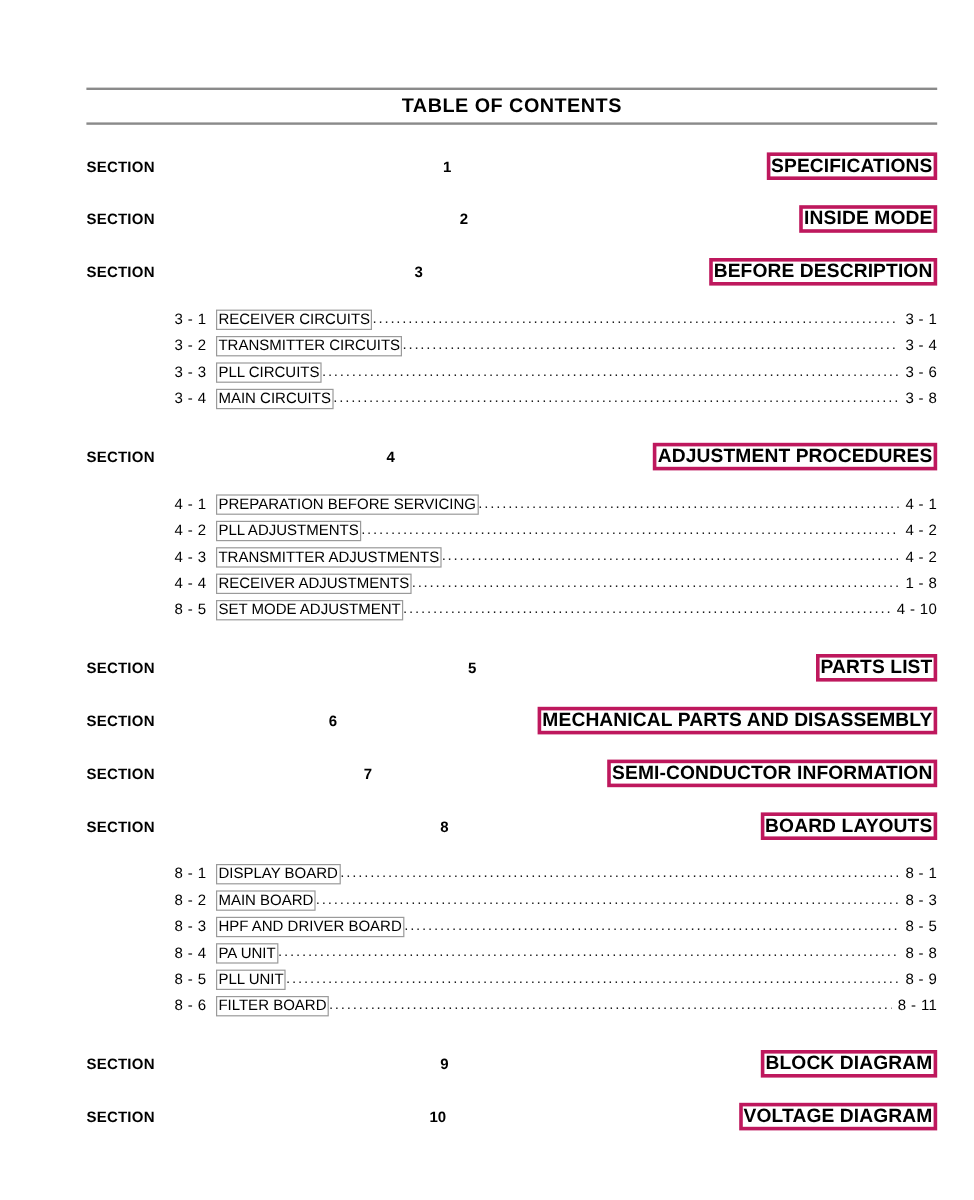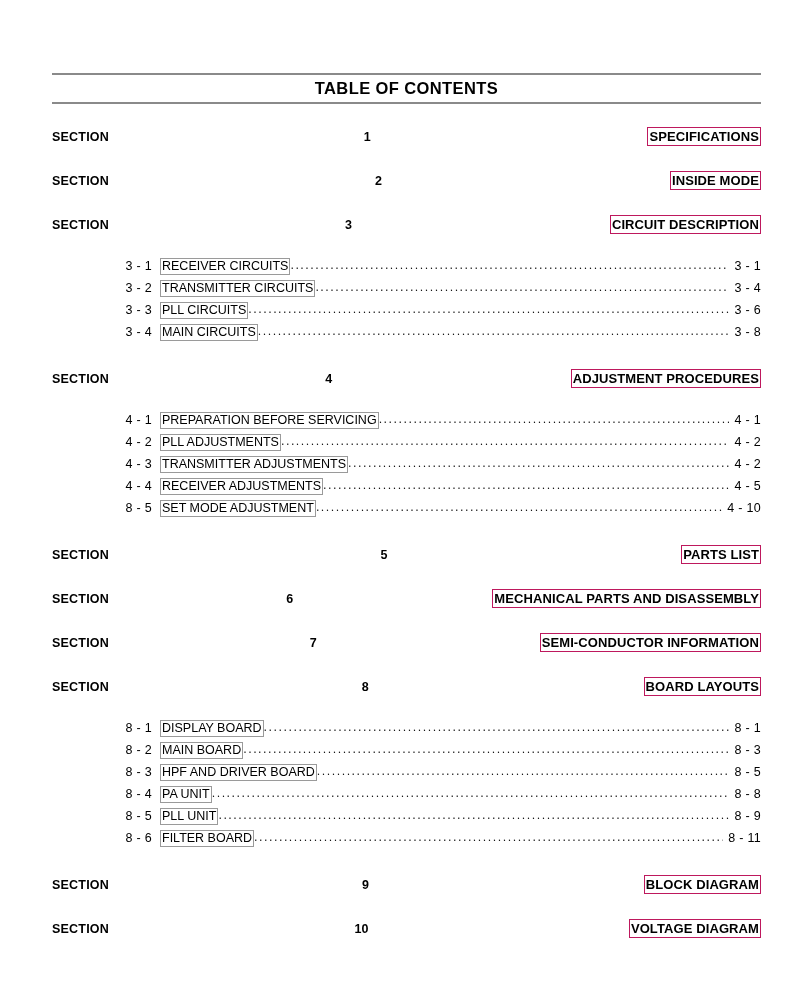--- a/index.html
+++ b/index.html
@@ -11,21 +11,21 @@
     width: 812px;
     height: 1000px;
     position: relative;
     font-family: "Liberation Sans", sans-serif;
     color: #000000;
     -webkit-font-smoothing: antialiased;
   }
 
   #page {
     position: absolute;
-    left: 52px;
+    left: 72px;
     top: 0;
     width: 709px;
   }
 
   
   .rule {
     height: 2px;
     background: #8a8a8a;
     width: 100%;
   }
@@ -55,24 +55,24 @@
     font-weight: bold;
     letter-spacing: 0.2px;
   }
   .section-num {
     width: 40px;
     flex: 0 0 40px;
     font-size: 12.5px;
     font-weight: bold;
   }
   .section-title {
-    font-size: 13px;
+    font-size: 16px;
     font-weight: bold;
     letter-spacing: 0.1px;
-    border: 1px solid #be185d;
+    border: 3px solid #be185d;
     padding: 0 1px;
     line-height: 17px;
     display: inline-block;
     white-space: nowrap;
   }
 
   
   .sub-row {
     display: flex;
     align-items: baseline;
@@ -141,21 +141,21 @@
       <div class="gap-section"></div>
       <div class="section-row">
         <span class="section-label">SECTION</span>
         <span class="section-num">2</span>
         <span class="section-title">INSIDE MODE</span>
       </div>
       <div class="gap-section"></div>
       <div class="section-row">
         <span class="section-label">SECTION</span>
         <span class="section-num">3</span>
-        <span class="section-title">CIRCUIT DESCRIPTION</span>
+        <span class="section-title">BEFORE DESCRIPTION</span>
       </div>
       <div class="gap-after-sub"></div>
       <div class="sub-row">
         <span class="sub-num">3 - 1</span>
         <span class="sub-title">RECEIVER CIRCUITS</span>
         <span class="leader">................................................................................................................................................................</span>
         <span class="sub-page">3 - 1</span>
       </div>
       <div class="sub-row">
         <span class="sub-num">3 - 2</span>
@@ -197,21 +197,21 @@
       <div class="sub-row">
         <span class="sub-num">4 - 3</span>
         <span class="sub-title">TRANSMITTER ADJUSTMENTS</span>
         <span class="leader">................................................................................................................................................................</span>
         <span class="sub-page">4 - 2</span>
       </div>
       <div class="sub-row">
         <span class="sub-num">4 - 4</span>
         <span class="sub-title">RECEIVER ADJUSTMENTS</span>
         <span class="leader">................................................................................................................................................................</span>
-        <span class="sub-page">4 - 5</span>
+        <span class="sub-page">1 - 8</span>
       </div>
       <div class="sub-row">
         <span class="sub-num">8 - 5</span>
         <span class="sub-title">SET MODE ADJUSTMENT</span>
         <span class="leader">................................................................................................................................................................</span>
         <span class="sub-page">4 - 10</span>
       </div>
       <div class="gap-section"></div>
       <div class="section-row">
         <span class="section-label">SECTION</span>

